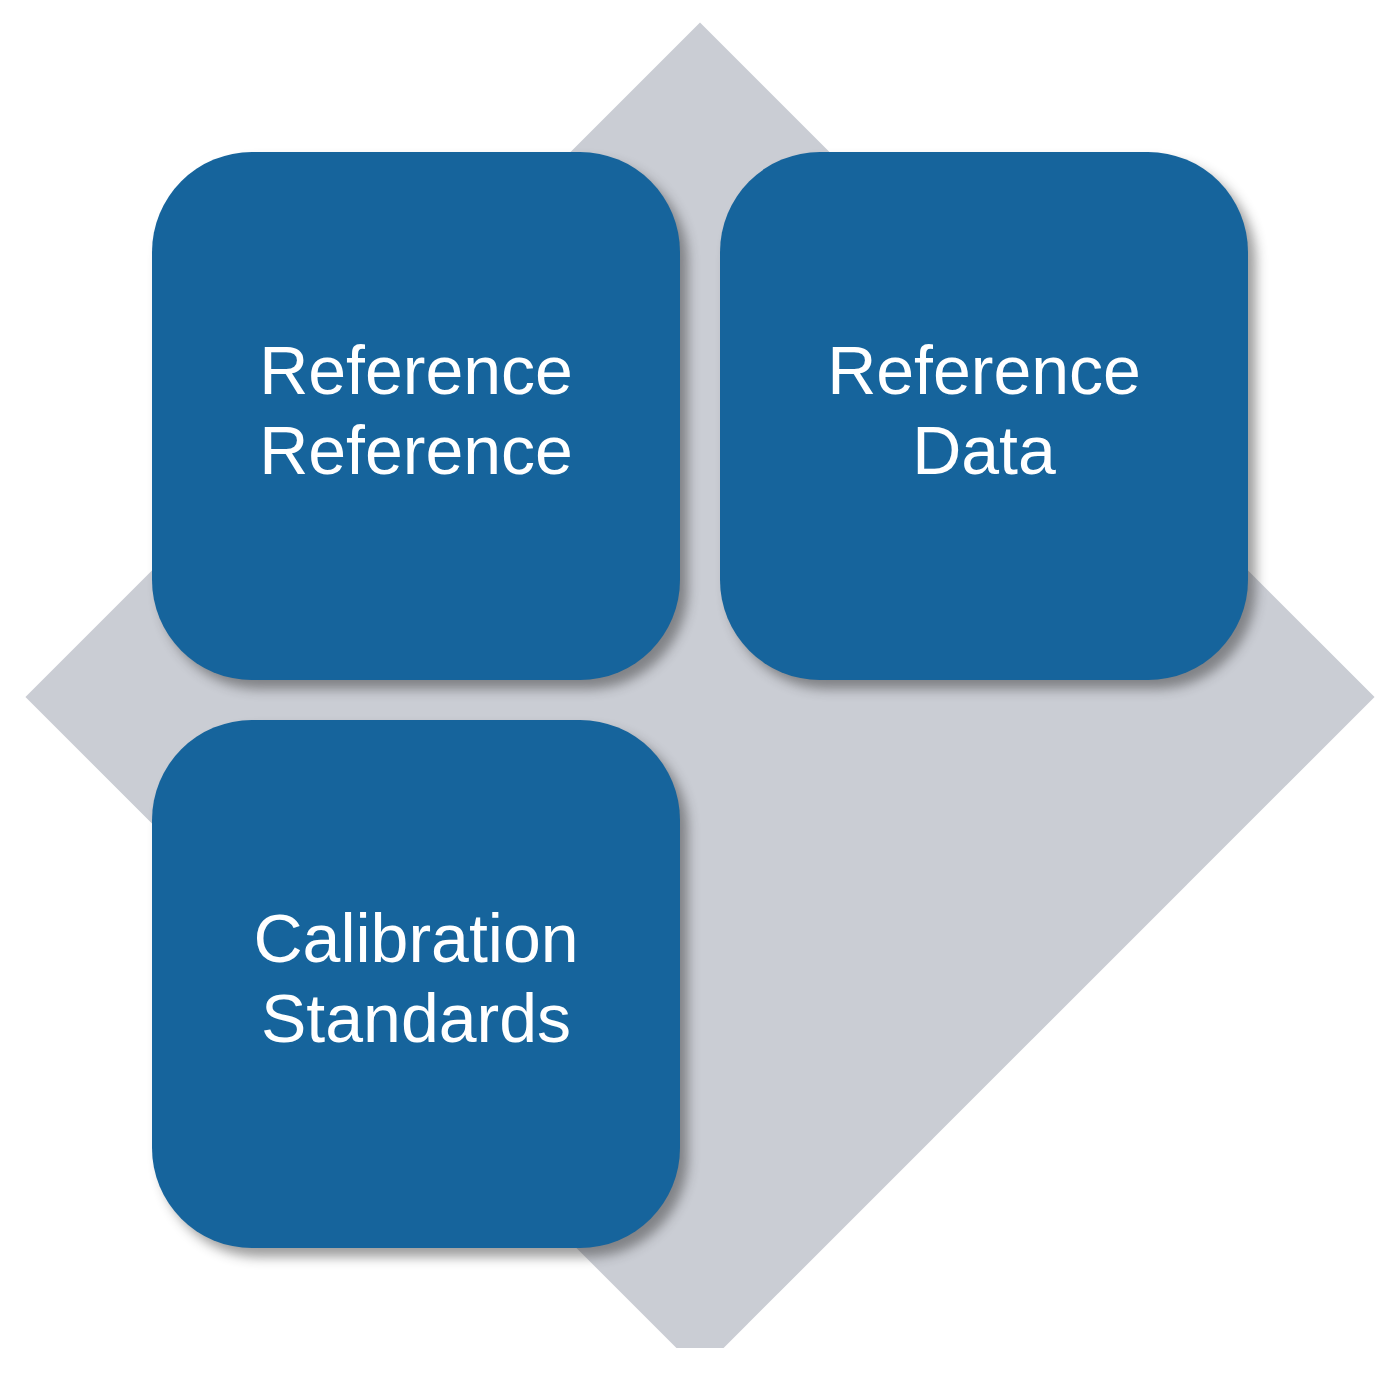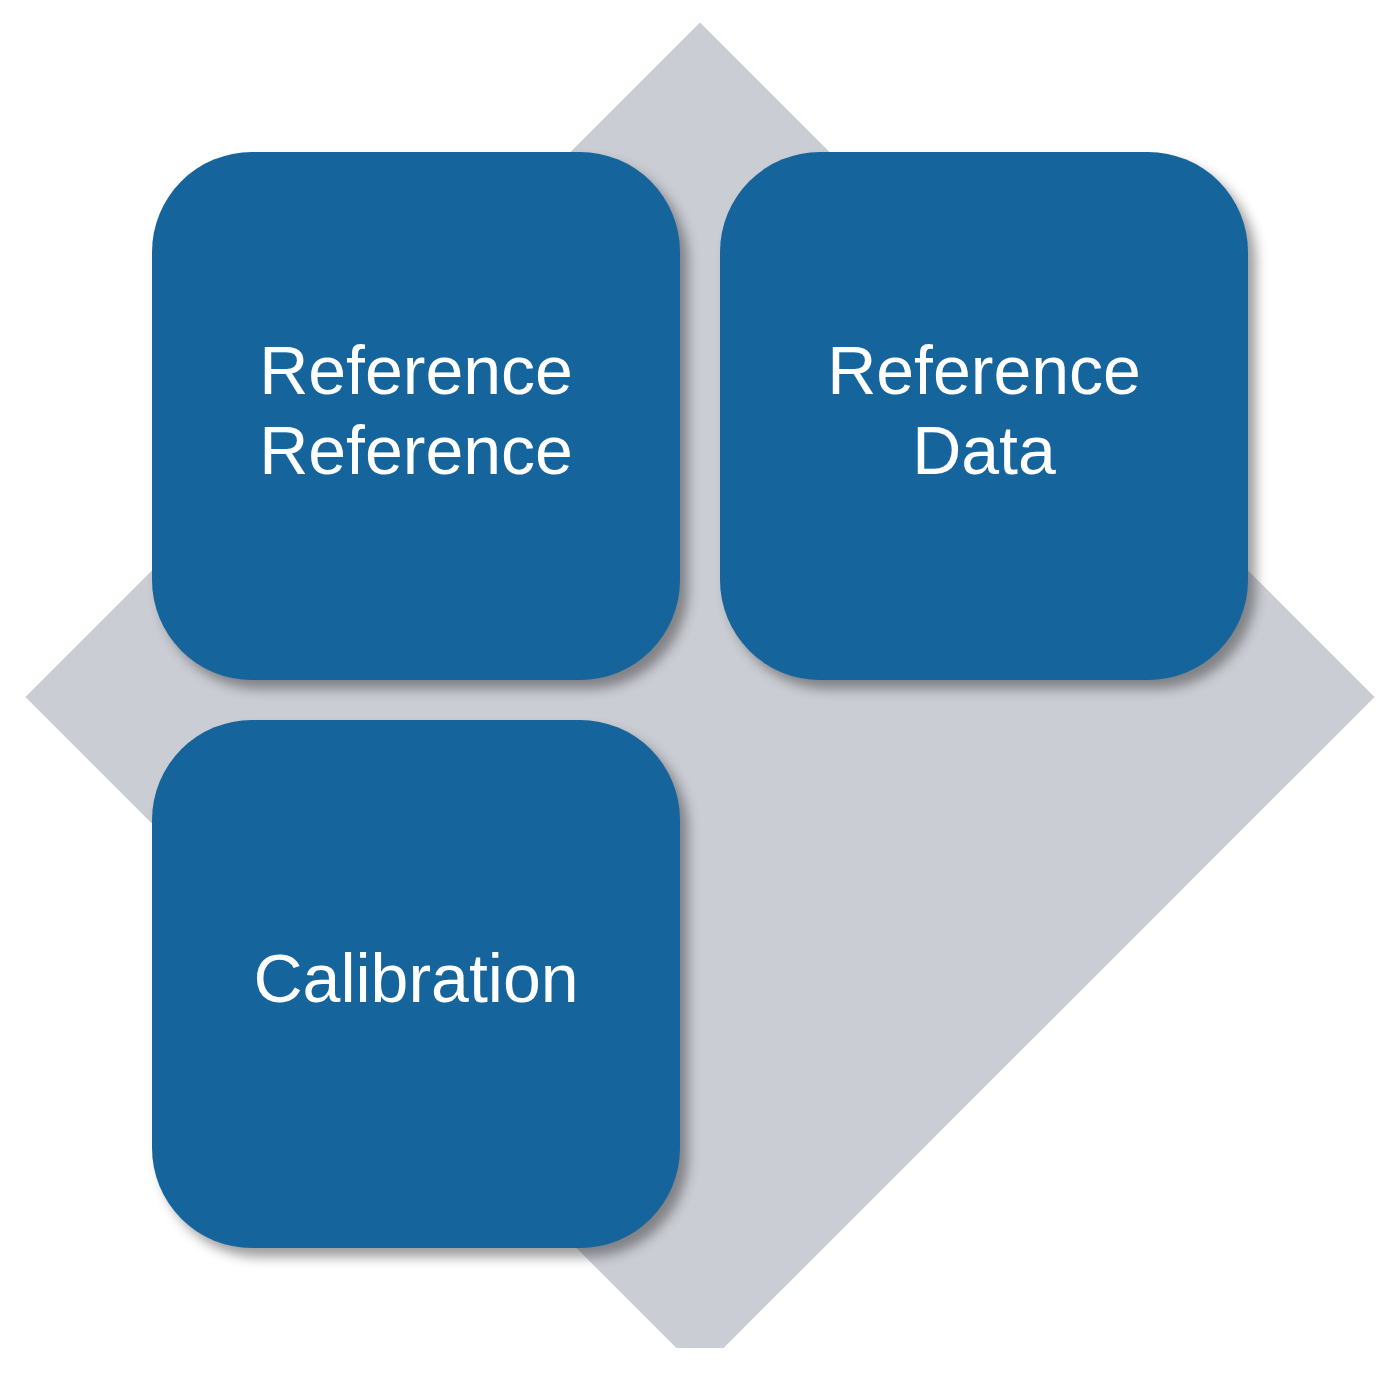--- a/index.html
+++ b/index.html
@@ -67,16 +67,17 @@
   <div class="box box-tr">
     <div class="label">
       <span>Reference</span>
       <span>Data</span>
     </div>
   </div>
 
   <div class="box box-bl">
     <div class="label">
       <span>Calibration</span>
+      <span>Standards</span>
     </div>
   </div>
 
 </div>
 
 </body></html>

